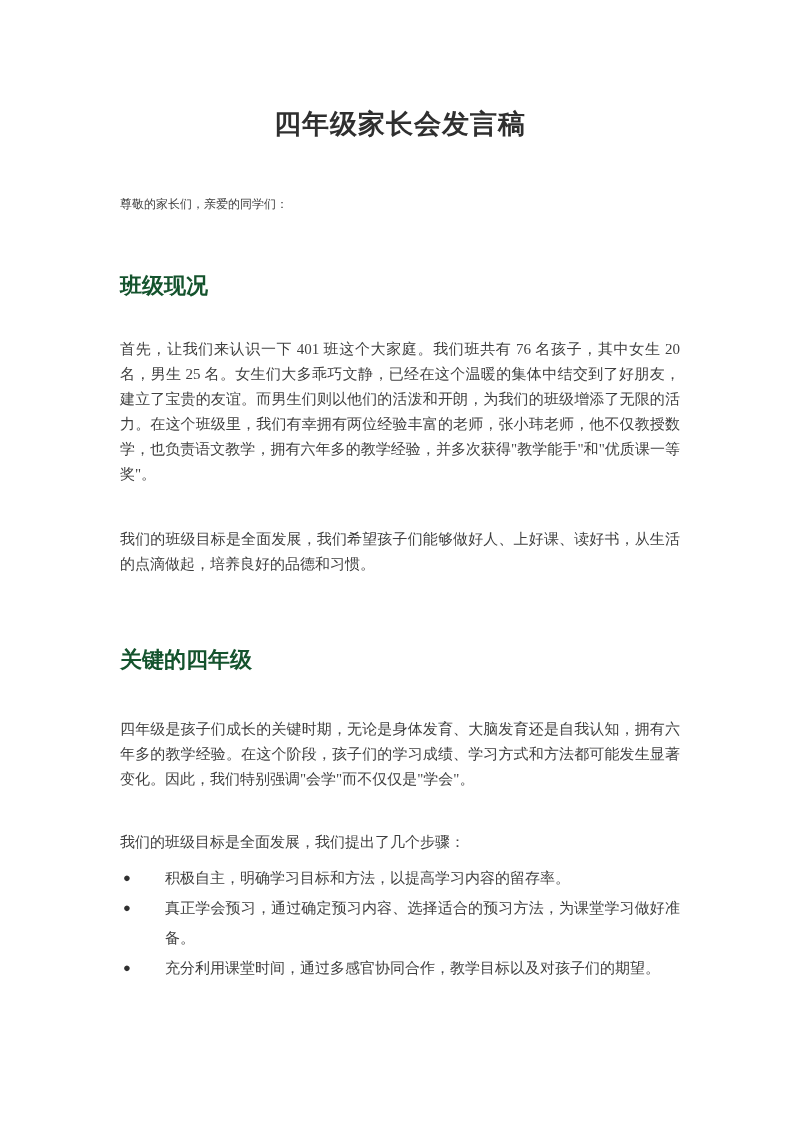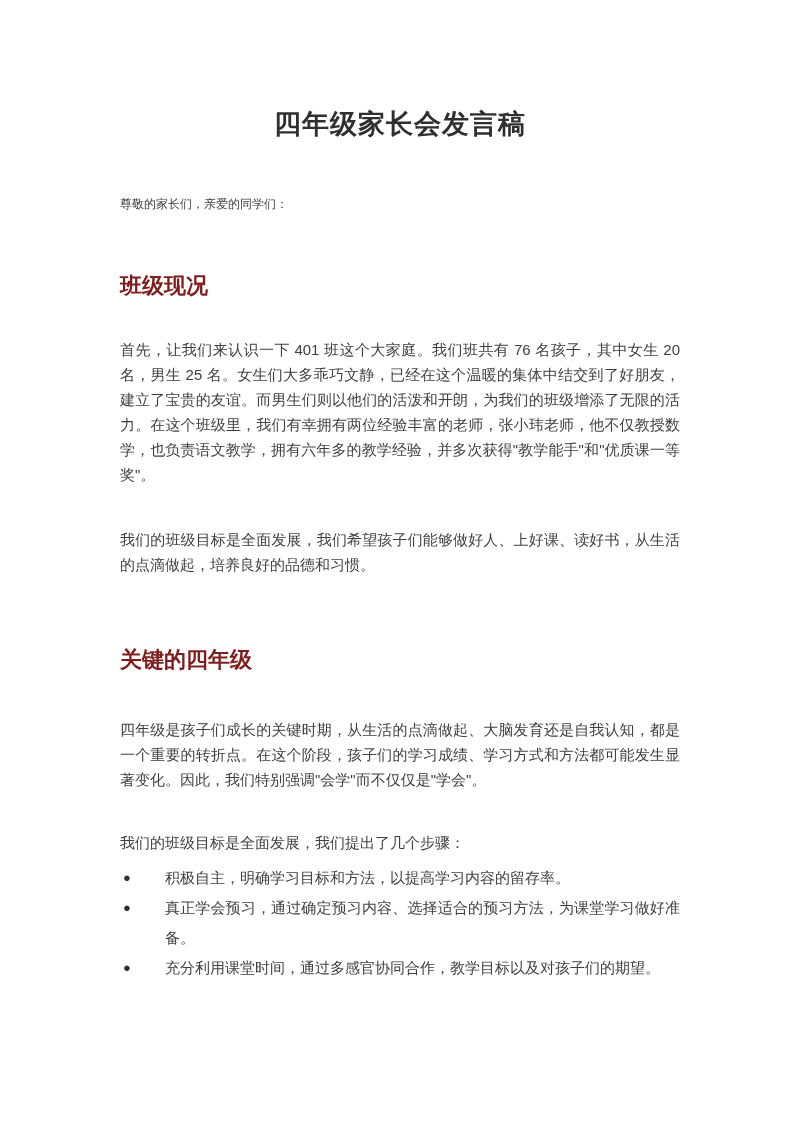--- a/index.html
+++ b/index.html
@@ -8,21 +8,21 @@
     background: #ffffff;
   }
   .page {
     position: relative;
     width: 793px;
     height: 978px;
     margin: 0 auto;
     background: #ffffff;
     box-sizing: border-box;
     padding: 108px 113px 0 120px;
-    font-family: Liberation Sans, sans-serif;
+    font-family: Liberation Serif, serif;
     color: #3f3f3f;
     overflow: hidden;
   }
   .doc-title {
     margin: 0;
     font-size: 27px;
     line-height: 32px;
     font-weight: bold;
     text-align: center;
     color: #2f2f2f;
@@ -39,21 +39,21 @@
     line-height: 25px;
     text-align: justify;
     text-justify: inter-ideograph;
   }
   .p1 { margin-top: 33px; }
   .section-heading {
     margin: 0;
     font-size: 22px;
     line-height: 30px;
     font-weight: bold;
-    color: #7f1d1d;
+    color: #14532d;
   }
   .h2a { margin-top: 54px; }
   .p2  { margin-top: 36px; }
   .p3  { margin-top: 40px; }
   .h2b { margin-top: 68px; }
   .p4  { margin-top: 42px; }
   .p5  { margin-top: 38px; }
   .bullet-list {
     list-style: none;
     margin: 8px 0 0 0;
@@ -90,21 +90,21 @@
 
 
   <h2 class="section-heading h2a">班级现况</h2>
 
   <p class="body-para p2">首先，让我们来认识一下 401 班这个大家庭。我们班共有 76 名孩子，其中女生 20 名，男生 25 名。女生们大多乖巧文静，已经在这个温暖的集体中结交到了好朋友，建立了宝贵的友谊。而男生们则以他们的活泼和开朗，为我们的班级增添了无限的活力。在这个班级里，我们有幸拥有两位经验丰富的老师，张小玮老师，他不仅教授数学，也负责语文教学，拥有六年多的教学经验，并多次获得"教学能手"和"优质课一等奖"。</p>
 
   <p class="body-para p3">我们的班级目标是全面发展，我们希望孩子们能够做好人、上好课、读好书，从生活的点滴做起，培养良好的品德和习惯。</p>
 
   <h2 class="section-heading h2b">关键的四年级</h2>
 
-  <p class="body-para p4">四年级是孩子们成长的关键时期，从生活的点滴做起、大脑发育还是自我认知，都是一个重要的转折点。在这个阶段，孩子们的学习成绩、学习方式和方法都可能发生显著变化。因此，我们特别强调"会学"而不仅仅是"学会"。</p>
+  <p class="body-para p4">四年级是孩子们成长的关键时期，无论是身体发育、大脑发育还是自我认知，拥有六年多的教学经验。在这个阶段，孩子们的学习成绩、学习方式和方法都可能发生显著变化。因此，我们特别强调"会学"而不仅仅是"学会"。</p>
 
   <p class="body-para p5">我们的班级目标是全面发展，我们提出了几个步骤：</p>
 
   <ul class="bullet-list">
     <li class="bullet-item">
       <span class="bullet">●</span>
       <span class="bullet-text">积极自主，明确学习目标和方法，以提高学习内容的留存率。</span>
     </li>
     <li class="bullet-item">
       <span class="bullet">●</span>

